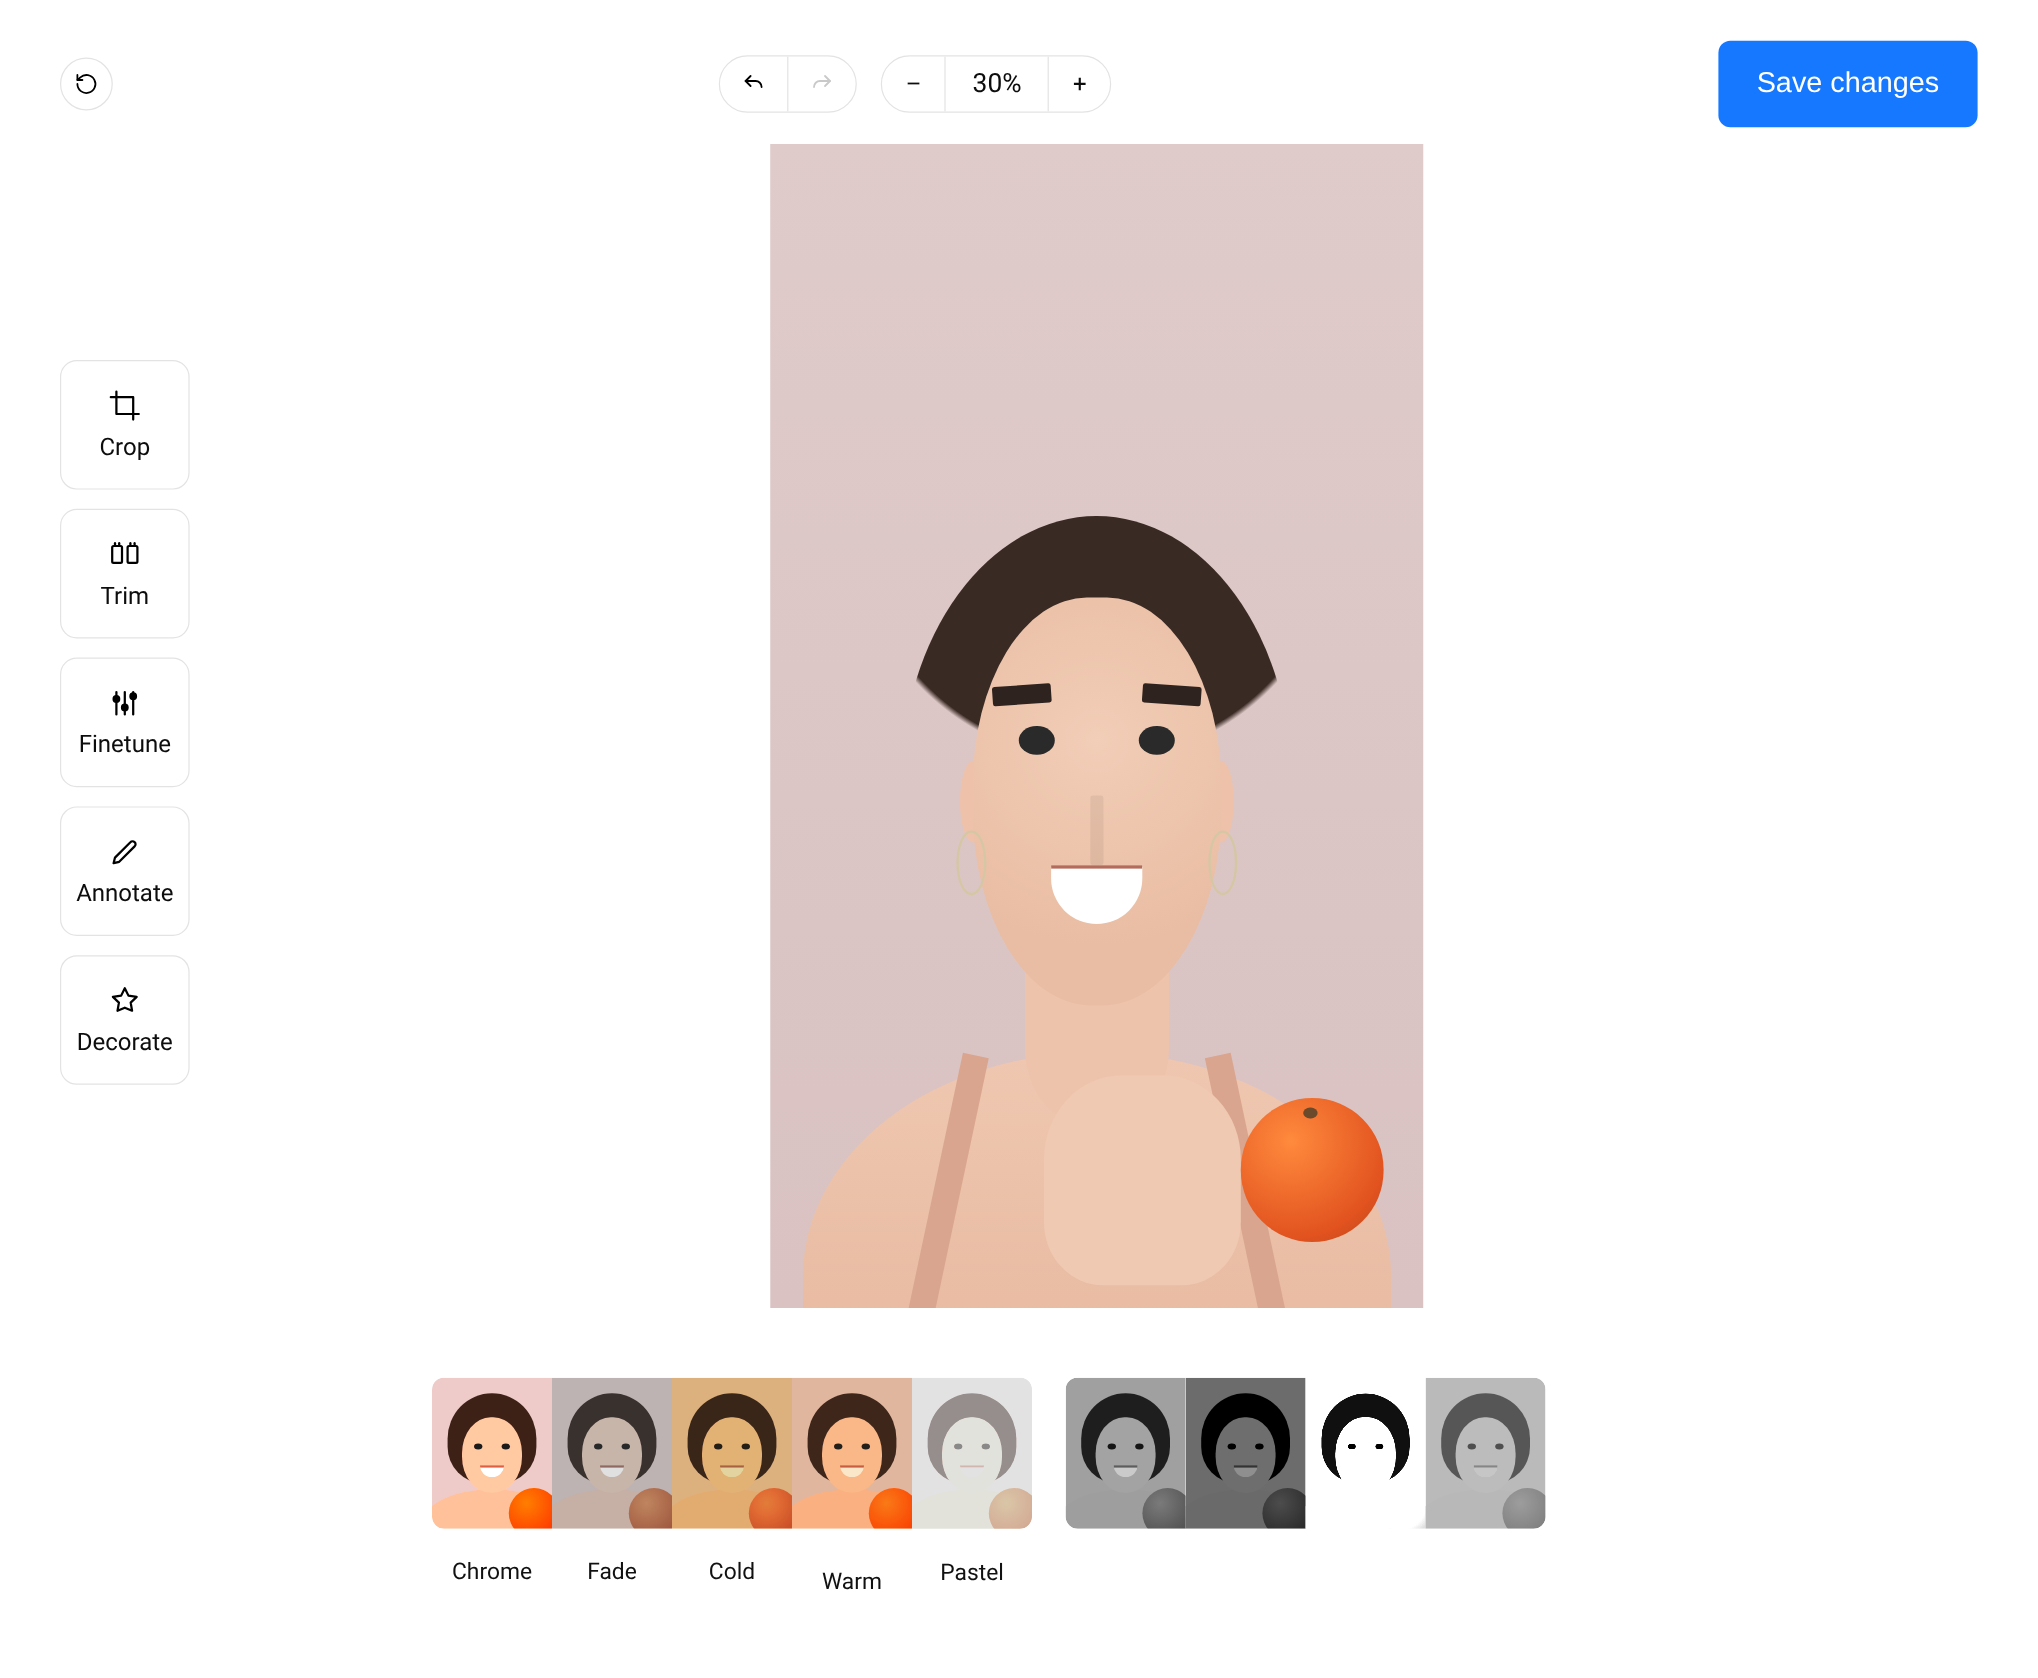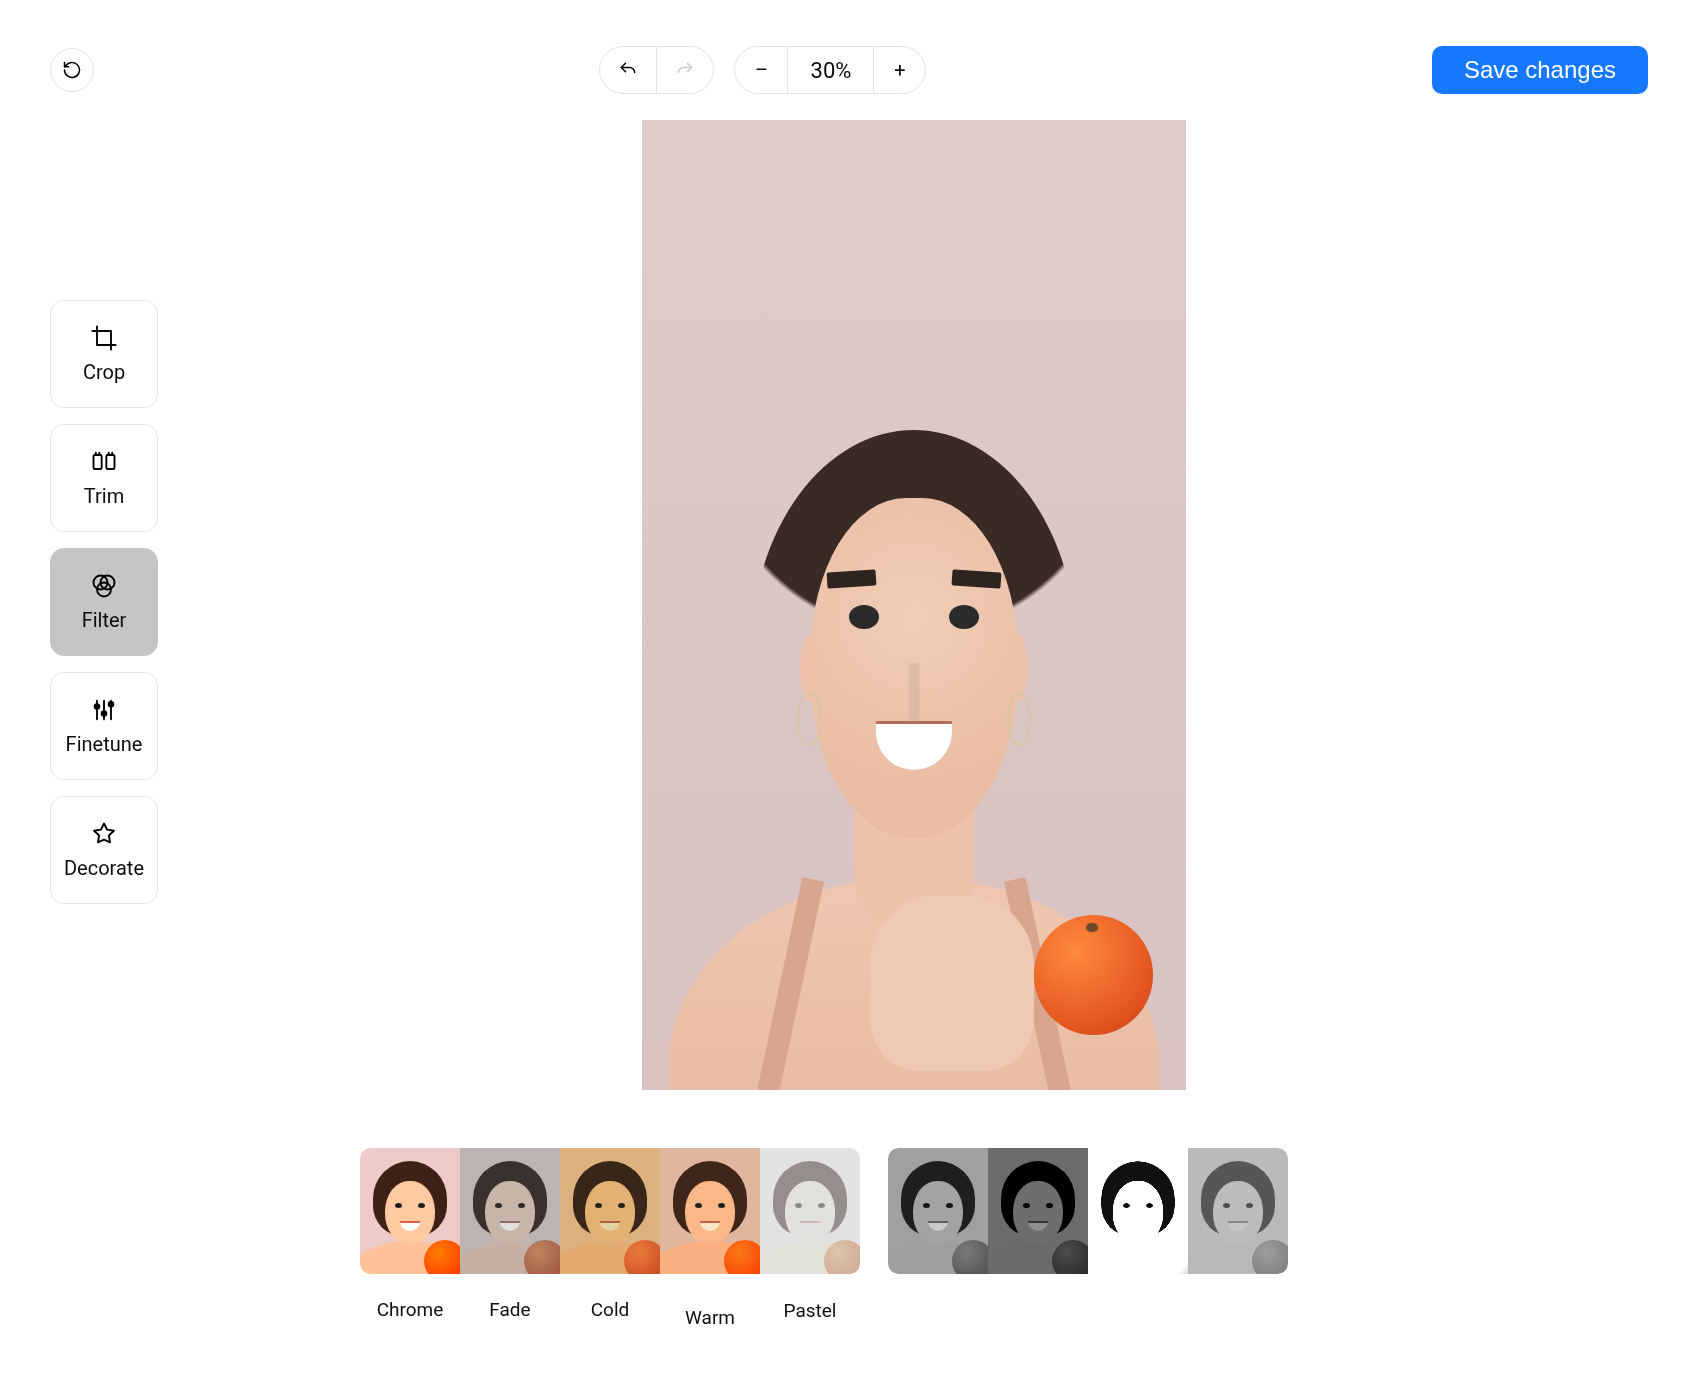--- a/index.html
+++ b/index.html
@@ -17,21 +17,21 @@
 
   
   .topbar{display:flex;align-items:center;justify-content:space-between;height:60px;}
   .history-reset{width:44px;height:44px;border-radius:50%;border:1px solid var(--border);display:flex;align-items:center;justify-content:center;cursor:pointer;background:#fff;}
   .center-controls{display:flex;gap:20px;align-items:center;}
   .btn-group{display:flex;border:1px solid var(--border);border-radius:999px;overflow:hidden;background:#fff;height:48px;}
   .btn-group .seg{min-width:52px;padding:0 18px;display:flex;align-items:center;justify-content:center;cursor:pointer;font-size:20px;color:var(--text);}
   .btn-group .seg + .seg{border-left:1px solid var(--border);}
   .btn-group .seg.disabled{color:#c9c9c9;cursor:default;}
   .btn-group .seg.zoom-label{font-size:22px;min-width:86px;cursor:default;}
-  .save-btn{background:var(--accent);color:#fff;border:none;border-radius:10px;height:48px;padding:0 32px;font-size:24px;cursor:pointer;}
+  .save-btn{background:var(--accent);color:#fff;border:none;border-radius:10px;height:72px;padding:0 32px;font-size:24px;cursor:pointer;}
 
   
   .tools{position:absolute;left:50px;top:300px;display:flex;flex-direction:column;gap:16px;}
   .tool{width:108px;height:108px;border:1px solid var(--border);border-radius:14px;background:#fff;display:flex;flex-direction:column;align-items:center;justify-content:center;gap:8px;cursor:pointer;font-size:20px;color:var(--text);}
   .tool.active{background:var(--tool-active);border-color:var(--tool-active);}
   .tool .ico{width:28px;height:28px;display:flex;align-items:center;justify-content:center;}
   .tool svg{width:28px;height:28px;stroke:#000;stroke-width:1.6;fill:none;stroke-linecap:round;stroke-linejoin:round;}
 
   
   .canvas-area{position:absolute;left:180px;right:50px;top:120px;bottom:260px;display:flex;align-items:flex-start;justify-content:center;}
@@ -167,45 +167,43 @@
             <rect x="14" y="6" width="7" height="12" rx="1"></rect>
             <line x1="5" y1="4" x2="5" y2="6"></line>
             <line x1="8" y1="4" x2="8" y2="6"></line>
             <line x1="16" y1="4" x2="16" y2="6"></line>
             <line x1="19" y1="4" x2="19" y2="6"></line>
           </svg>
       </span>
       <span>Trim</span>
     </div>
 
-    <div class="tool active">
-      <span class="ico">
-        <svg viewBox="0 0 24 24">
-            <circle cx="9" cy="9" r="6"></circle>
-            <circle cx="15" cy="9" r="6"></circle>
-            <circle cx="12" cy="15" r="6"></circle>
-          </svg>
-      </span>
-      <span>Filter</span>
-    </div>
 
     <div class="tool">
       <span class="ico">
         <svg viewBox="0 0 24 24">
             <line x1="6" y1="4" x2="6" y2="20"></line>
             <line x1="12" y1="4" x2="12" y2="20"></line>
             <line x1="18" y1="4" x2="18" y2="20"></line>
             <circle cx="6" cy="9" r="2" fill="#000"></circle>
             <circle cx="12" cy="15" r="2" fill="#000"></circle>
             <circle cx="18" cy="7" r="2" fill="#000"></circle>
           </svg>
       </span>
       <span>Finetune</span>
     </div>
 
+    <div class="tool">
+      <span class="ico">
+        <svg viewBox="0 0 24 24">
+            <path d="M4 20l4-1 11-11a2 2 0 0 0 0-3l0 0a2 2 0 0 0-3 0L5 16l-1 4z"></path>
+          </svg>
+      </span>
+      <span>Annotate</span>
+    </div>
 
     <div class="tool">
       <span class="ico">
         <svg viewBox="0 0 24 24">
             <path d="M12 3l2.6 5.3 5.9.9-4.3 4.1 1 5.8L12 16.9 6.8 19.1l1-5.8L3.5 9.2l5.9-.9L12 3z"></path>
           </svg>
       </span>
       <span>Decorate</span>
     </div>
   </div>

